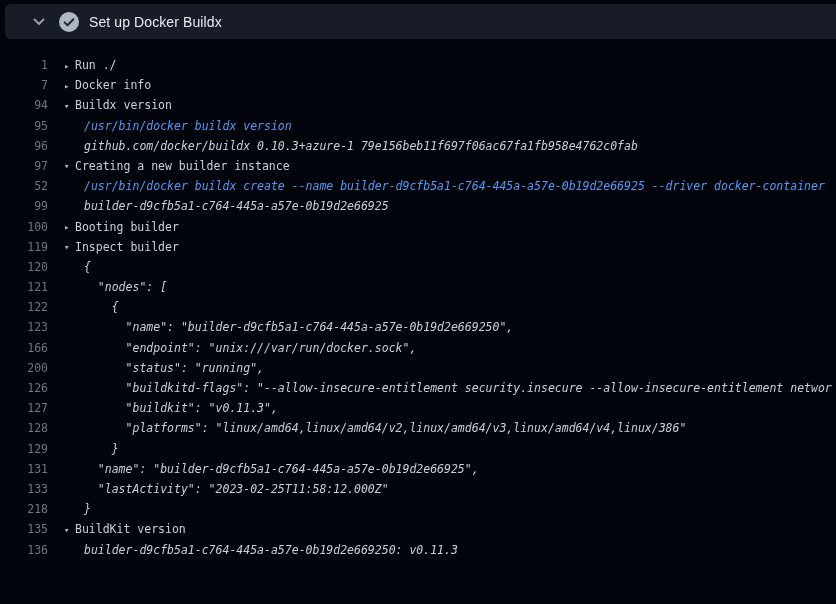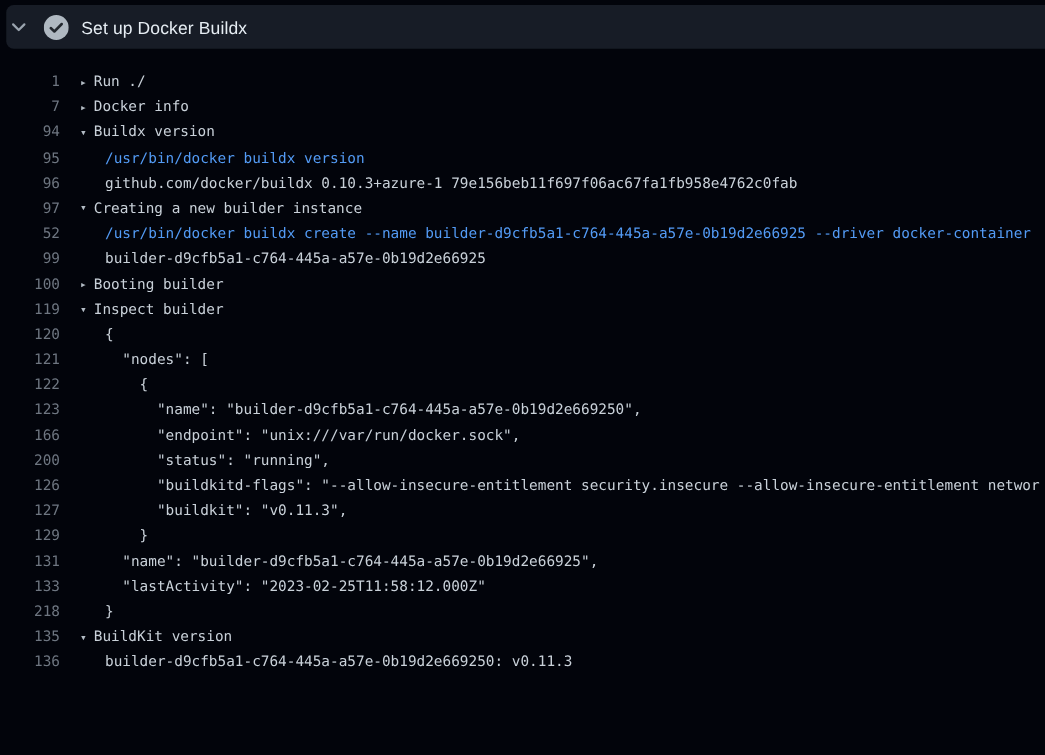--- a/index.html
+++ b/index.html
@@ -9,21 +9,21 @@
     overflow: hidden;
     font-family: "Liberation Sans", sans-serif;
   }
   .step-header {
     margin: 4px 0 0 5px;
     height: 35px;
     background: #171c26;
     border-radius: 6px 0 0 6px;
     display: flex;
     align-items: center;
-    padding-left: 4px;
+    padding-left: 28px;
     cursor: pointer;
   }
   .chev { width: 12px; height: 8px; flex: 0 0 auto; }
   .status { width: 20px; height: 20px; flex: 0 0 auto; margin-left: 14px; }
   .step-title {
     margin-left: 10px;
     color: #e6edf3;
     font-size: 14px;
     font-weight: 500;
     letter-spacing: 0.1px;
@@ -46,21 +46,21 @@
     white-space: pre;
     cursor: pointer;
   }
   .content {
     flex: 1;
     white-space: pre;
     overflow: hidden;
     color: #c9d1d9;
   }
   .row.group .content { padding-left: 16px; cursor: pointer; }
-  .row.command .content, .row.output .content { padding-left: 36px; }
+  .row.command .content, .row.output .content { padding-left: 36px; font-style: italic; }
   .row.command .content { color: #539bf5; }
   .tri {
     display: inline-block;
     width: 11px;
     font-size: 9px;
     color: #b3bcc5;
     vertical-align: 0.5px;
   }
 </style>
 </head>
@@ -161,20 +161,24 @@
   <div class="row output">
     <span class="num">126</span>
     <span class="content">      "buildkitd-flags": "--allow-insecure-entitlement security.insecure --allow-insecure-entitlement networ</span>
   </div>
 
   <div class="row output">
     <span class="num">127</span>
     <span class="content">      "buildkit": "v0.11.3",</span>
   </div>
 
+  <div class="row output">
+    <span class="num">128</span>
+    <span class="content">      "platforms": "linux/amd64,linux/amd64/v2,linux/amd64/v3,linux/amd64/v4,linux/386"</span>
+  </div>
 
   <div class="row output">
     <span class="num">129</span>
     <span class="content">    }</span>
   </div>
 
 
   <div class="row output">
     <span class="num">131</span>
     <span class="content">  "name": "builder-d9cfb5a1-c764-445a-a57e-0b19d2e66925",</span>

